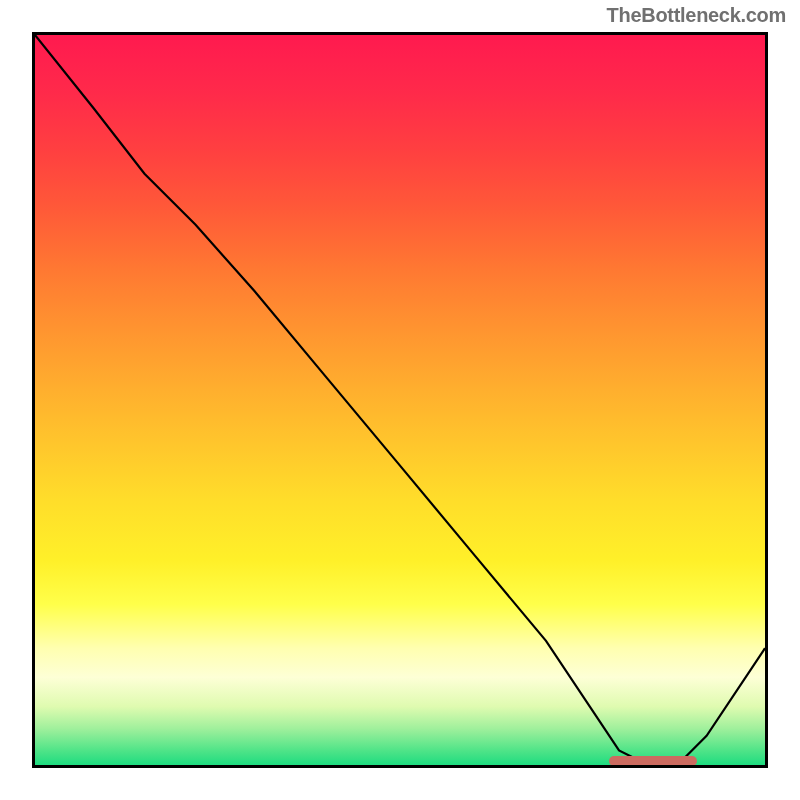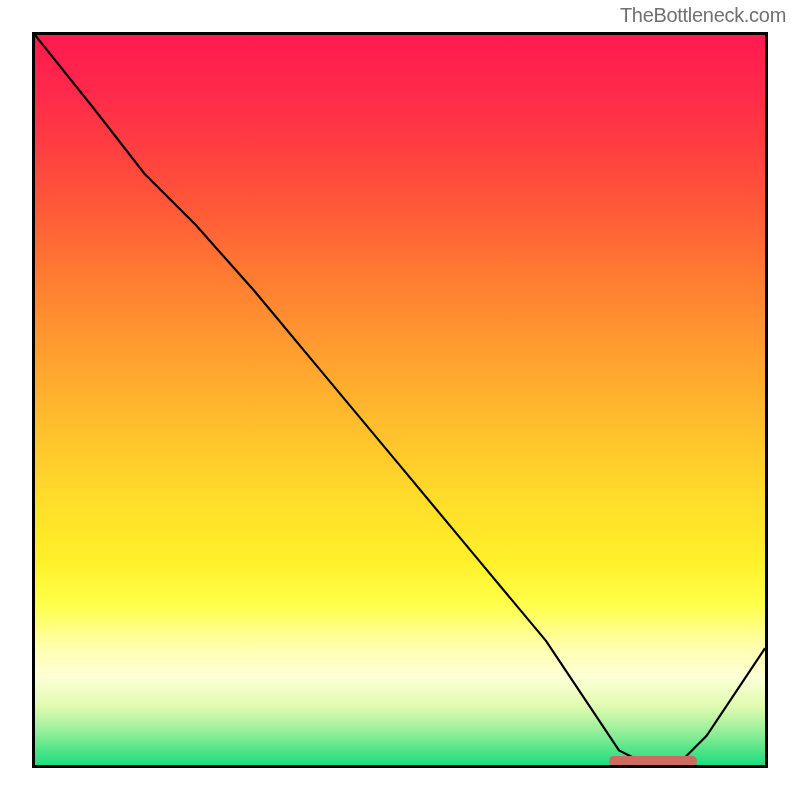--- a/index.html
+++ b/index.html
@@ -8,21 +8,21 @@
     height: 800px;
     background: #ffffff;
     position: relative;
     font-family: Arial, sans-serif;
   }
   .watermark {
     position: absolute;
     top: 4px;
     right: 14px;
     font-size: 20px;
-    font-weight: normal;
+    font-weight: bold;
     color: #707070;
     letter-spacing: -0.3px;
   }
   .plot-area {
     position: absolute;
     left: 32px;
     top: 32px;
     width: 736px;
     height: 736px;
     border: 3px solid #000;

